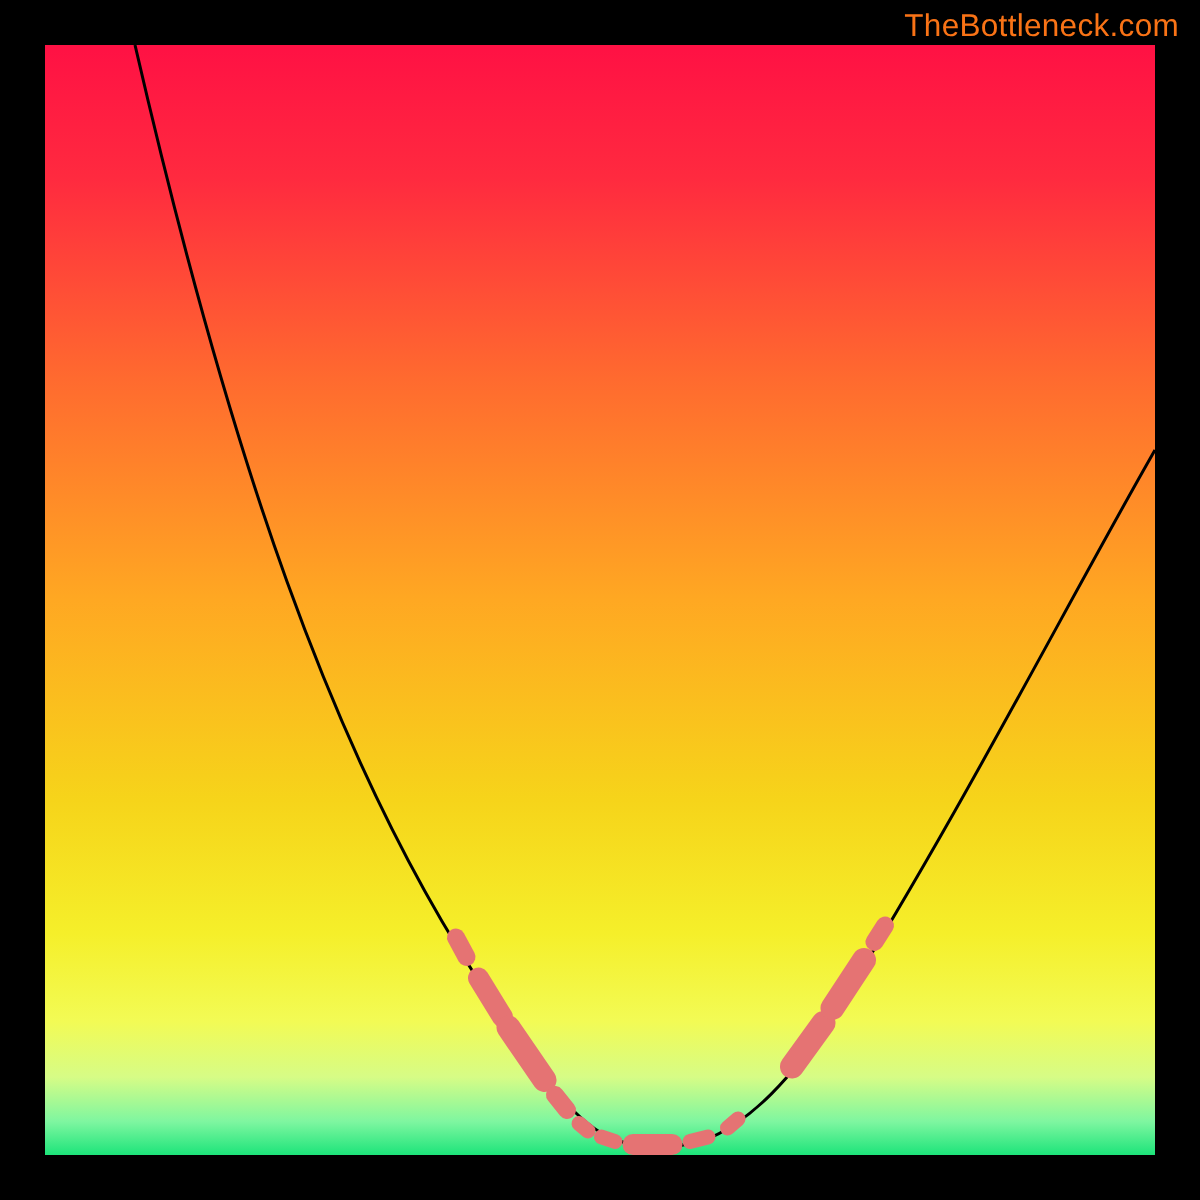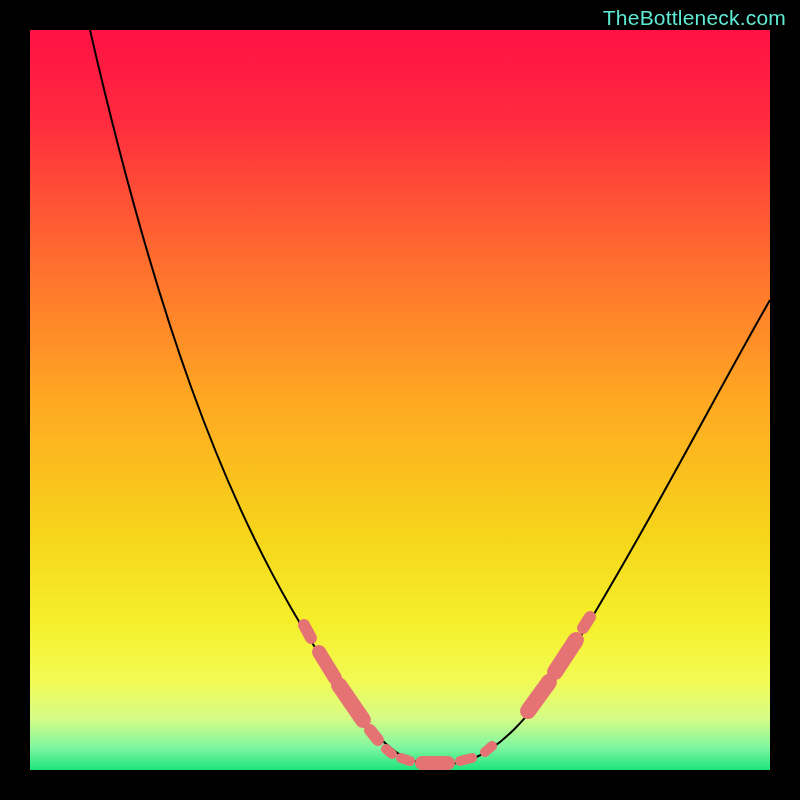--- a/index.html
+++ b/index.html
@@ -16,21 +16,21 @@
     left: 30px;
     top: 30px;
     width: 740px;
     height: 740px;
     overflow: hidden;
   }
   .watermark {
     position: absolute;
     top: 6px;
     right: 14px;
-    color: #5eead4;
+    color: #f97316;
     font-size: 21px;
     font-weight: 400;
     letter-spacing: 0.2px;
     z-index: 10;
   }
   svg {
     display: block;
   }
 </style>
 </head>

